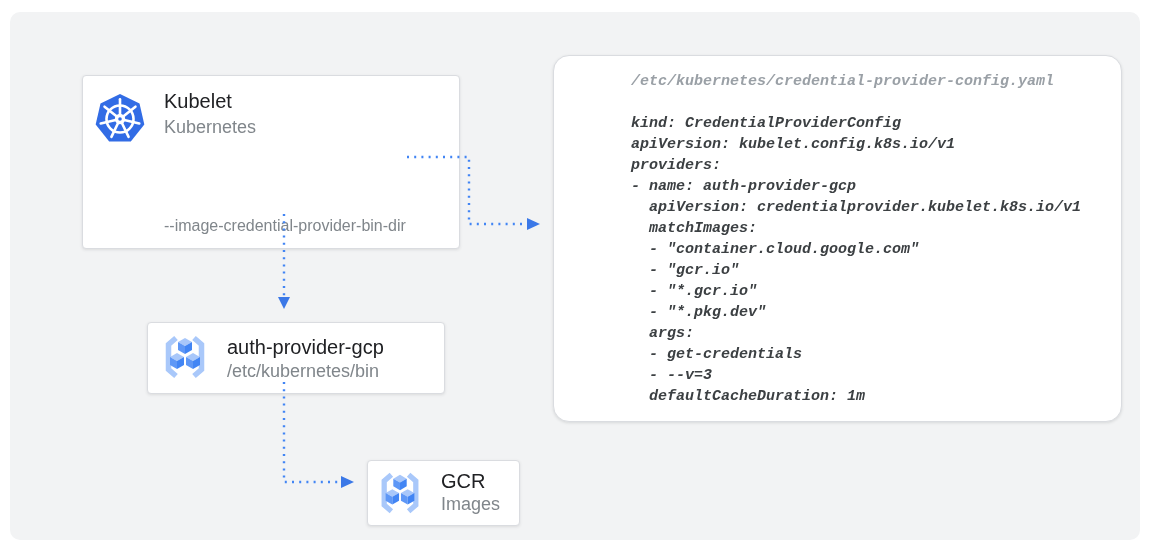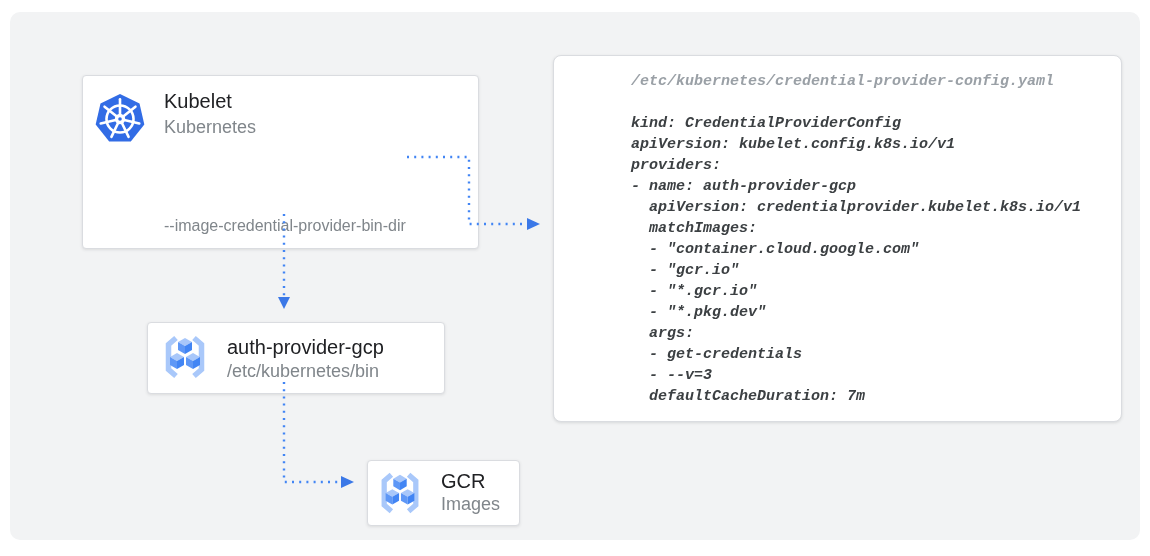--- a/index.html
+++ b/index.html
@@ -2,30 +2,30 @@
 <html><head>
 <meta charset="utf-8">
 <style>
   html,body{margin:0;padding:0;background:#ffffff;}
   body{width:1150px;height:556px;position:relative;overflow:hidden;
        font-family:"Liberation Sans","DejaVu Sans",sans-serif;}
   .canvas{position:absolute;left:10px;top:12px;width:1130px;height:528px;
           background:#f2f3f4;border-radius:10px;}
   .node{position:absolute;background:#ffffff;border:1px solid #dadce0;
         border-radius:4px;box-shadow:0 1px 3px rgba(60,64,67,.13);}
-  .node-kubelet{left:72px;top:63px;width:376px;height:172px;padding-left:19px;}
+  .node-kubelet{left:72px;top:63px;width:376px;height:172px;}
   .node-auth{left:137px;top:310px;width:296px;height:70px;}
   .node-gcr{left:357px;top:448px;width:151px;height:64px;}
   .icon{position:absolute;}
   .title{position:absolute;font-size:20px;color:#202124;white-space:nowrap;}
   .subtitle{position:absolute;font-size:18px;color:#80868b;white-space:nowrap;}
   .flags{position:absolute;left:81px;top:137px;font-size:16px;line-height:26px;
          color:#80868b;white-space:nowrap;}
   .code-panel{position:absolute;left:543px;top:43px;width:567px;height:365px;
-              background:#ffffff;border:1px solid #dadce0;border-radius:8px;
+              background:#ffffff;border:1px solid #dadce0;border-radius:16px;
               box-shadow:0 1px 3px rgba(60,64,67,.15);}
   pre{margin:0;font-family:"Liberation Mono","DejaVu Sans Mono",monospace;
       font-style:italic;font-weight:700;font-size:15px;line-height:21px;
       white-space:pre;}
   .code-path{position:absolute;left:77px;top:15px;color:#9aa0a6;}
   .code-body{position:absolute;left:77px;top:57px;color:#3c4043;}
   .arrows{position:absolute;left:0;top:0;width:1150px;height:556px;
           pointer-events:none;}
 </style>
 </head>
@@ -104,21 +104,21 @@
 - name: auth-provider-gcp
   apiVersion: credentialprovider.kubelet.k8s.io/v1
   matchImages:
   - "container.cloud.google.com"
   - "gcr.io"
   - "*.gcr.io"
   - "*.pkg.dev"
   args:
   - get-credentials
   - --v=3
-  defaultCacheDuration: 7m</pre>
+  defaultCacheDuration: 1m</pre>
   </div>
 
 </div>
 
 <svg class="arrows">
   <g stroke="#4285f4" stroke-width="2.4" stroke-dasharray="2 5.2" fill="none">
     <path d="M407 157 H469 V224 H527"></path>
     <polygon points="527,218 540,224 527,230" fill="#3b78e7" stroke="none"></polygon>
   </g>
   <g stroke="#4285f4" stroke-width="2.4" stroke-dasharray="2 5.2" fill="none">

